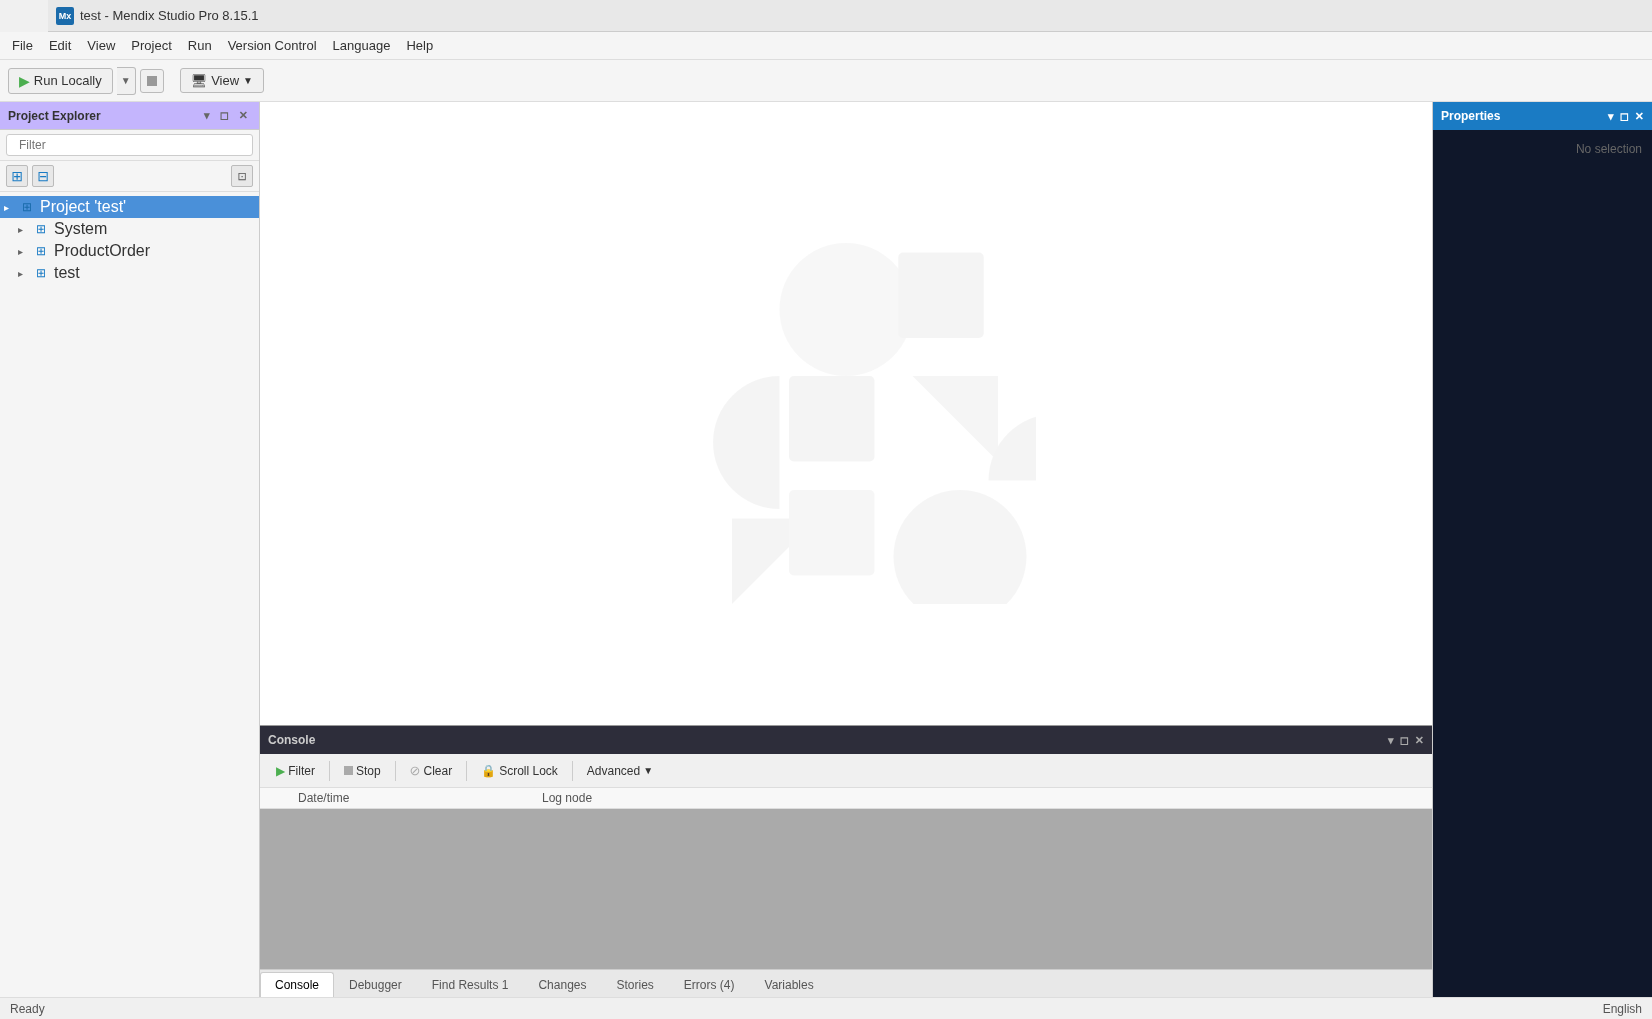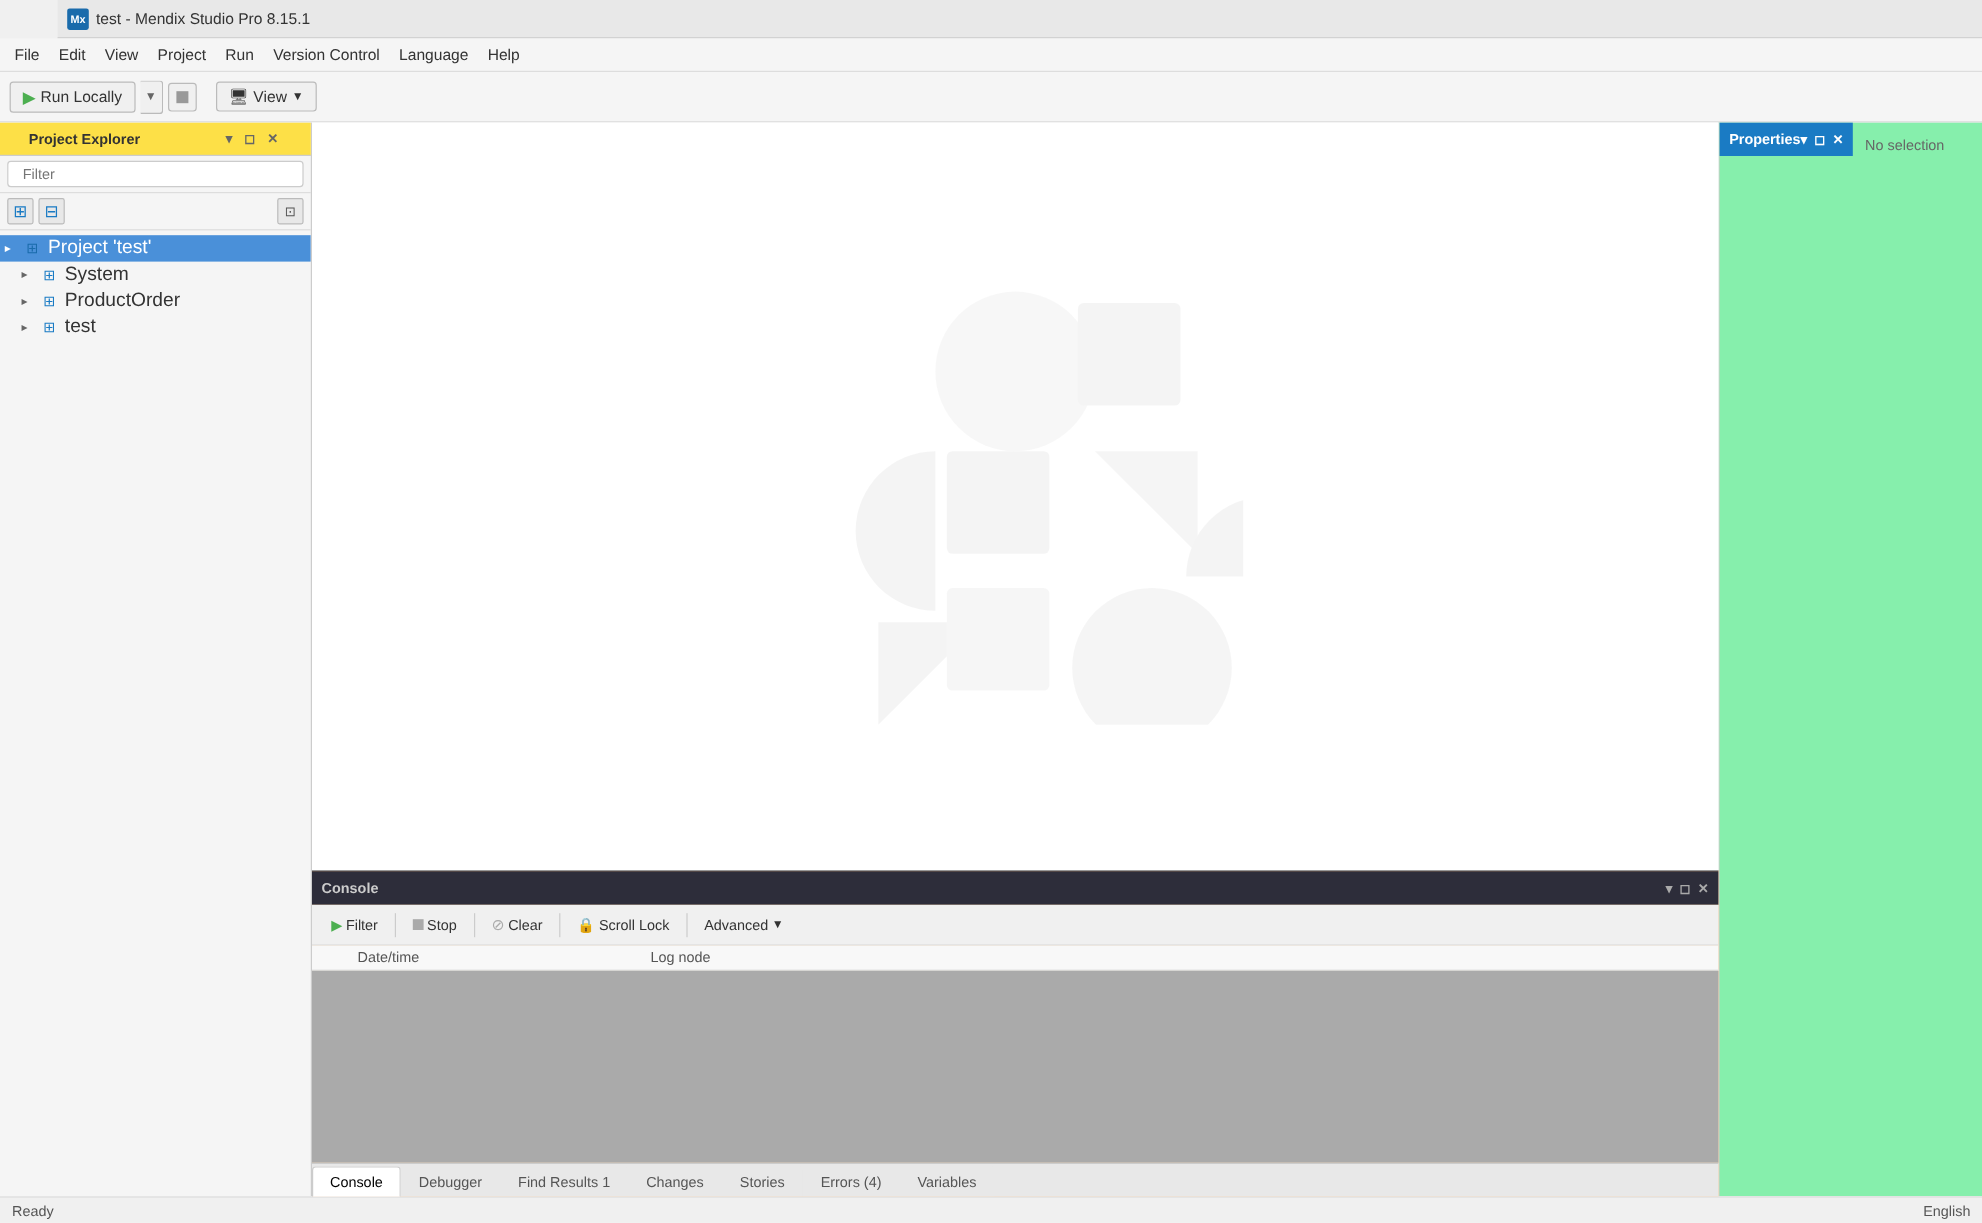--- a/index.html
+++ b/index.html
@@ -102,25 +102,25 @@
 
     
     #project-explorer {
       width: 260px;
       background: #f5f5f5;
       border-right: 1px solid #ccc;
       display: flex;
       flex-direction: column;
     }
     .panel-header {
-      background: #fde047;
+      background: #c4b5fd;
       height: 28px;
       display: flex;
       align-items: center;
-      padding: 0 24px;
+      padding: 0 8px;
       font-size: 12px;
       font-weight: 600;
       color: #333;
       border-bottom: 1px solid #ccc;
       justify-content: space-between;
     }
     .panel-header-title { flex: 1; }
     .panel-header-controls { display: flex; gap: 4px; }
     .panel-ctrl-btn { cursor: pointer; color: #666; font-size: 11px; padding: 1px 3px; }
 
@@ -280,39 +280,41 @@
       background: white;
       border-color: #ccc;
       color: #000;
       margin-bottom: -1px;
       padding-bottom: 6px;
     }
 
     
     #properties-panel {
       width: 220px;
-      background: #86efac;
+      background: #0f172a;
       border-left: 1px solid #ccc;
       display: flex;
+      flex-direction: column;
     }
     .props-header {
       background: #1a7bc4;
       height: 28px;
       display: flex;
       align-items: center;
       padding: 0 8px;
       color: white;
       font-size: 12px;
       font-weight: 600;
       justify-content: space-between;
     }
     .props-content {
       padding: 12px 10px;
       color: #666;
       font-size: 12px;
+      text-align: right;
     }
 
     
     #status-bar {
       background: #f0f0f0;
       height: 22px;
       display: flex;
       align-items: center;
       padding: 0 10px;
       border-top: 1px solid #ddd;

